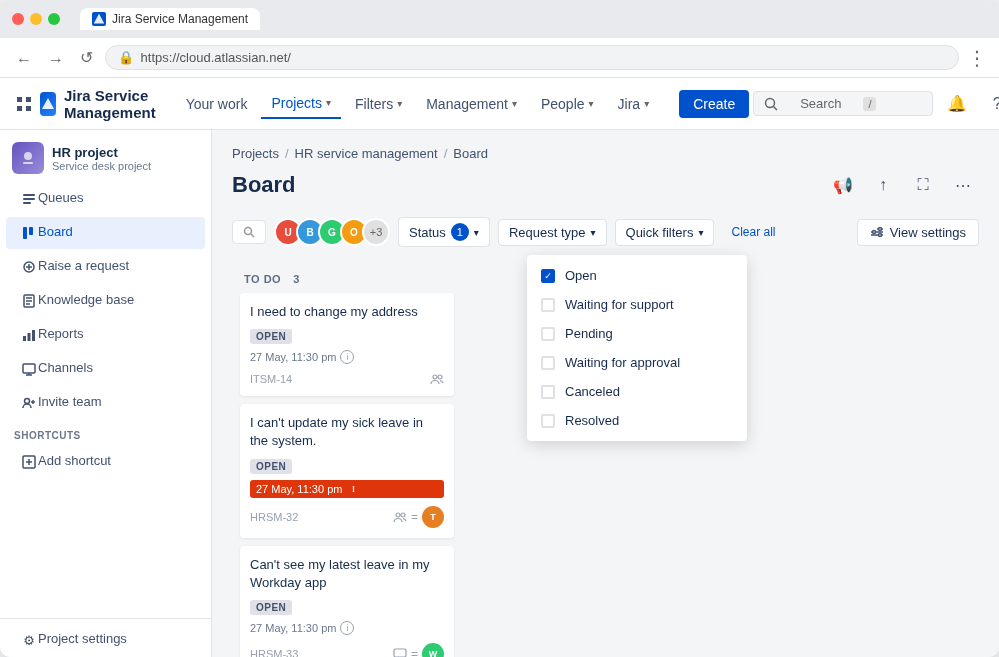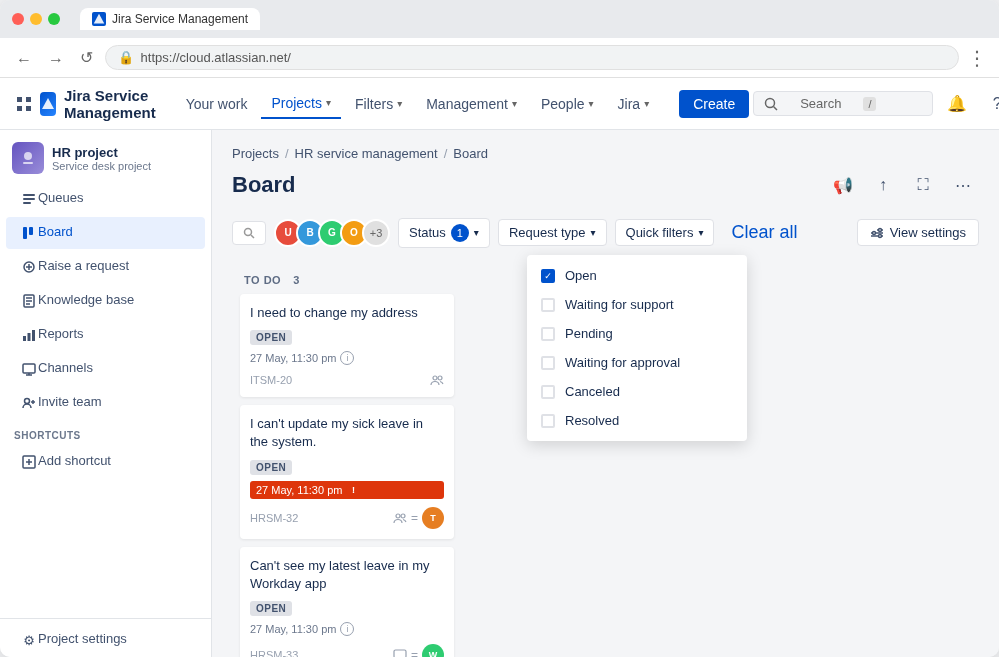--- a/index.html
+++ b/index.html
@@ -149,21 +149,21 @@
     .filter-btn {
       display: flex; align-items: center; gap: 5px;
       background: #fff; border: 1px solid #dfe1e6; border-radius: 4px;
       padding: 5px 10px; font-size: 13px; color: #172b4d; cursor: pointer;
       white-space: nowrap;
     }
     .filter-badge {
       background: #0052cc; color: #fff; border-radius: 50%;
       width: 18px; height: 18px; font-size: 11px; display: flex; align-items: center; justify-content: center;
     }
-    .clear-all-btn { background: none; border: none; color: #0052cc; cursor: pointer; font-size: 18px; padding: 5px; margin-left: 4px; }
+    .clear-all-btn { background: none; border: none; color: #0052cc; cursor: pointer; font-size: 12px; padding: 5px; margin-left: 4px; }
     .view-settings-btn {
       margin-left: auto; display: flex; align-items: center; gap: 6px;
       background: #fff; border: 1px solid #dfe1e6; border-radius: 4px;
       padding: 5px 12px; font-size: 13px; color: #172b4d; cursor: pointer;
     }
 
     
     .board { display: flex; gap: 12px; align-items: flex-start; }
     .board-column { background: #f4f5f7; border-radius: 6px; width: 230px; min-width: 230px; padding: 10px 8px; }
     .column-header { font-size: 11px; font-weight: 700; color: #5e6c84; text-transform: uppercase; letter-spacing: 0.5px; padding: 0 4px 8px; display: flex; align-items: center; gap: 12px; }
@@ -523,21 +523,21 @@
             <div class="card">
               <div class="card-title">I need to change my address</div>
               <div>
                 <span class="status-badge status-open">OPEN</span>
               </div>
               <div class="status-date">
                 <span>27 May, 11:30 pm</span>
                 <span class="info-icon">i</span>
               </div>
               <div class="card-footer">
-                <span class="card-id">ITSM-20</span>
+                <span class="card-id">ITSM-14</span>
                 <div class="card-icons">
                   <svg width="14" height="14" viewBox="0 0 14 14" fill="none">
                       <circle cx="5" cy="5" r="2" stroke="#97a0af" stroke-width="1.2"></circle>
                       <path d="M1 12c0-2 1.8-3.5 4-3.5s4 1.5 4 3.5" stroke="#97a0af" stroke-width="1.2"></path>
                       <circle cx="10" cy="5" r="2" stroke="#97a0af" stroke-width="1.2"></circle>
                       <path d="M10 8.5c1.2.3 2.5 1.2 3 2.5" stroke="#97a0af" stroke-width="1.2"></path>
                     </svg>
                 </div>
               </div>
             </div>

